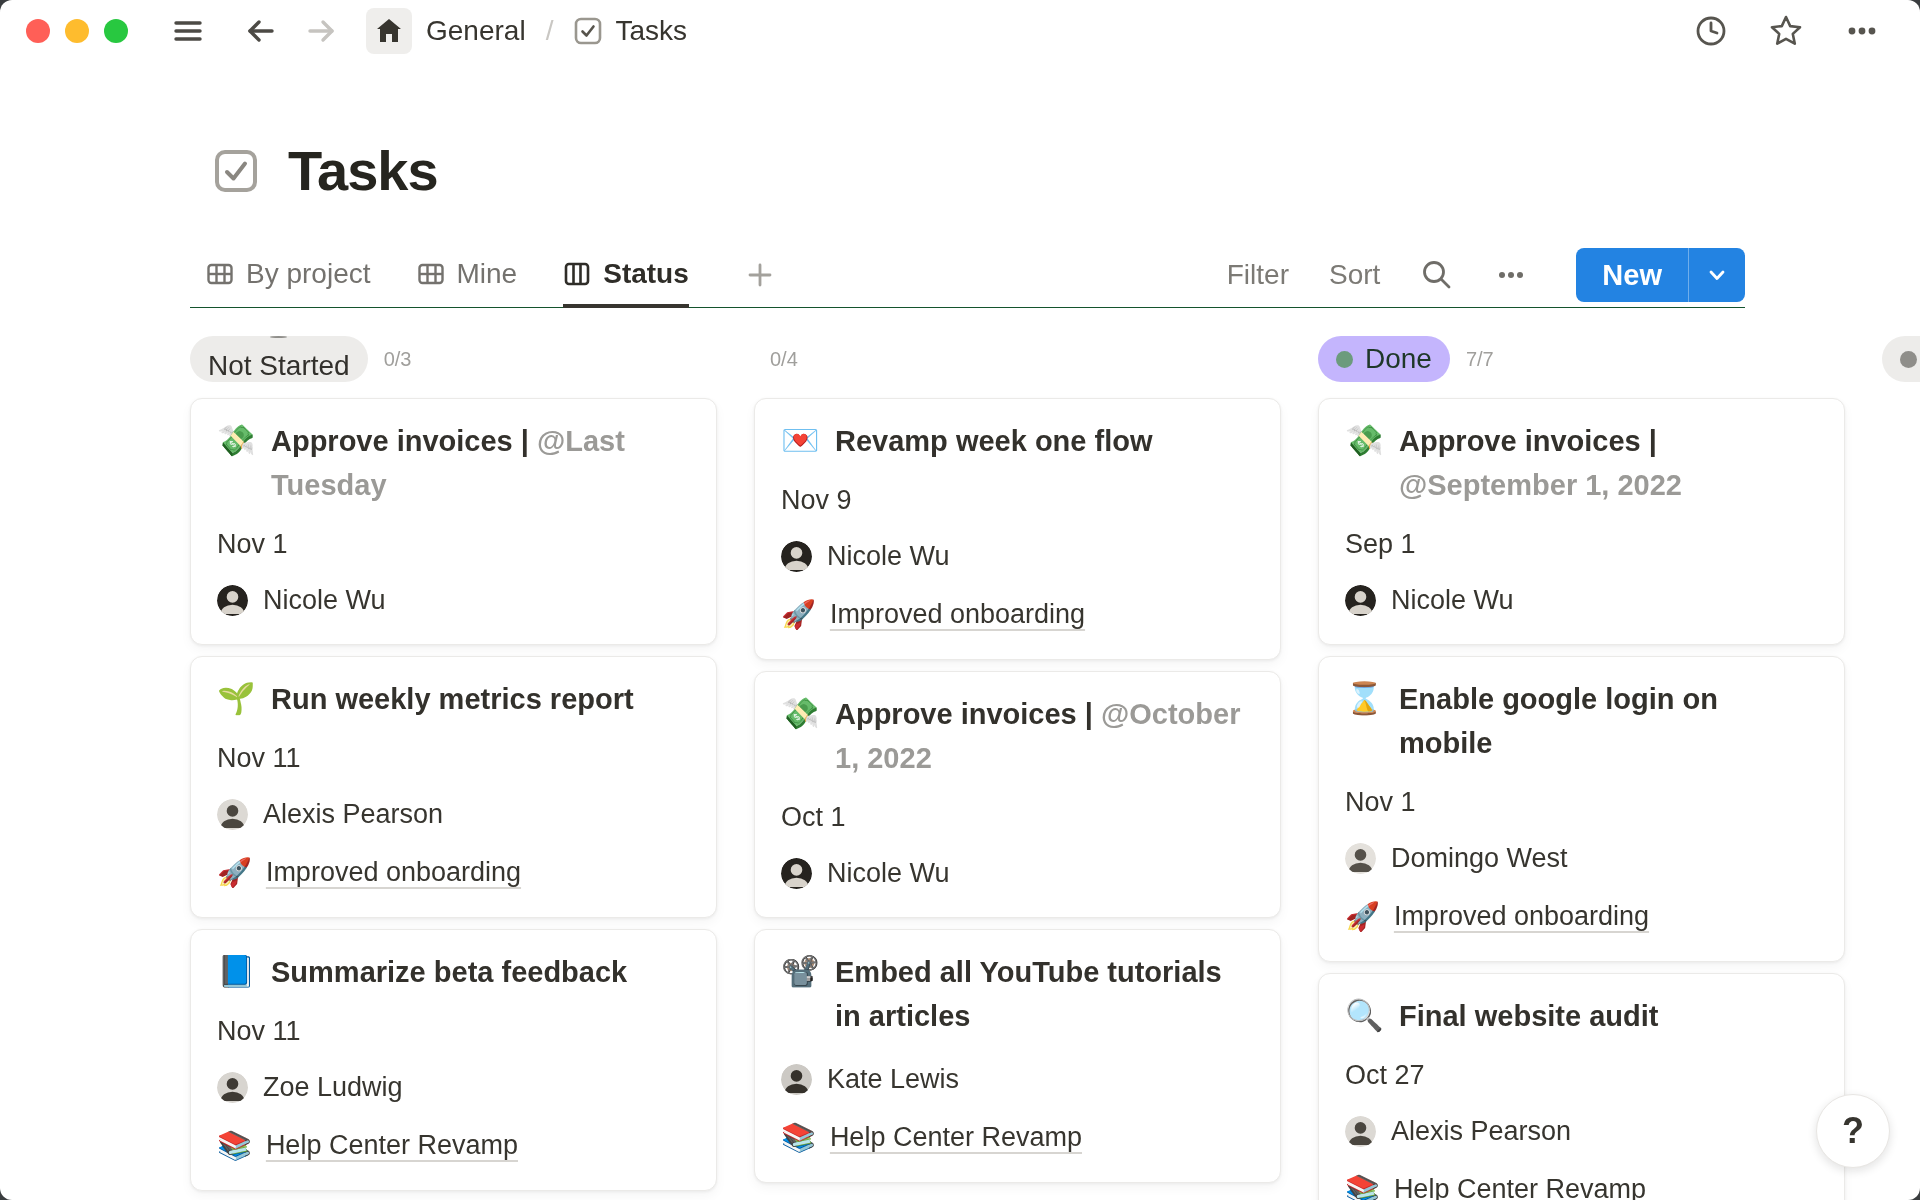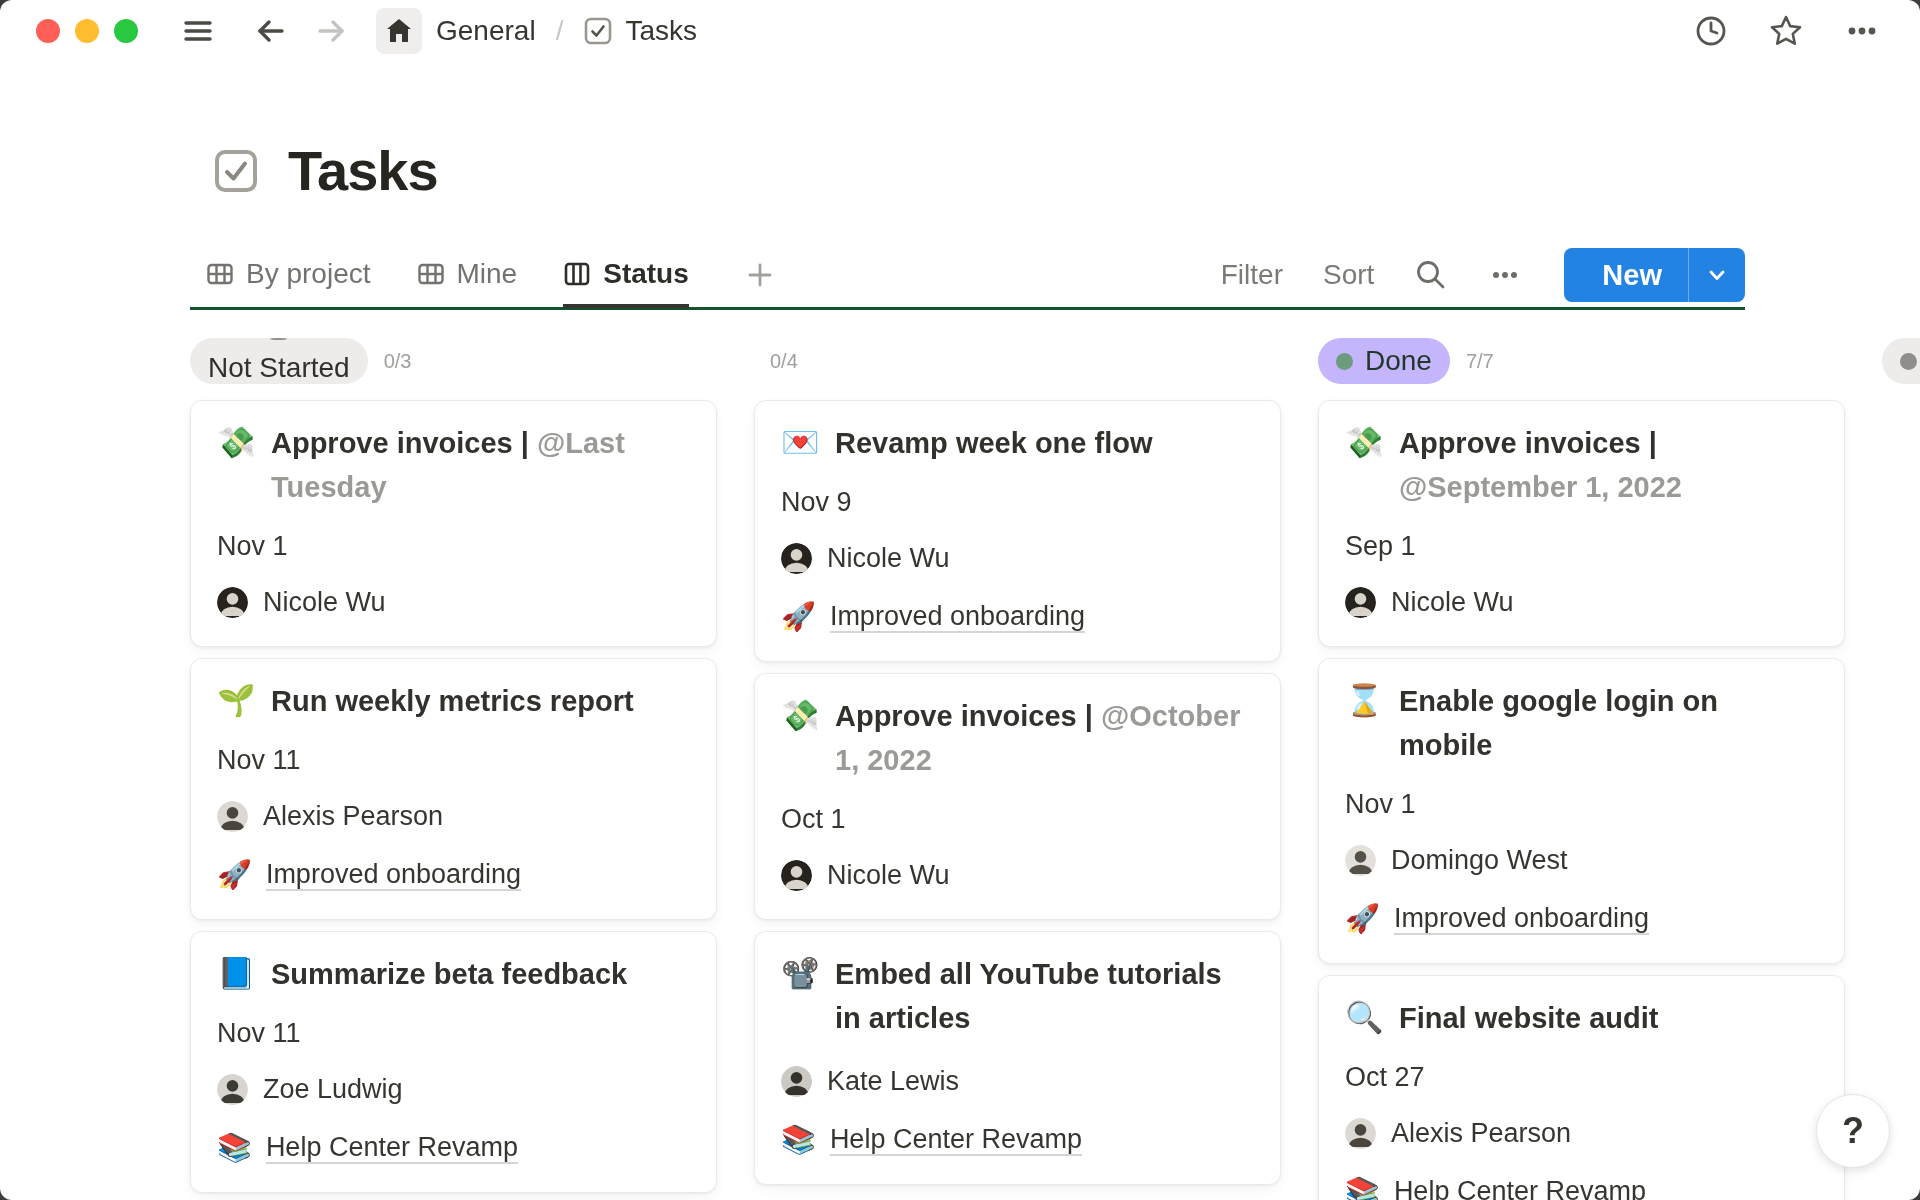--- a/index.html
+++ b/index.html
@@ -5,43 +5,43 @@
   html,body{margin:0;padding:0;}
   body{
     width:1920px;height:1200px;background:#3a3d3f;
     font-family:"Liberation Sans","DejaVu Sans",sans-serif;
     -webkit-font-smoothing:antialiased;position:relative;overflow:hidden;
   }
   #window{
     position:absolute;inset:0;background:#ffffff;border-radius:12px;overflow:hidden;
   }
   
-  .topbar{height:62px;display:flex;align-items:center;padding:0 40px 0 36px;}
+  .topbar{height:62px;display:flex;align-items:center;padding:0 40px 0 26px;}
   .traffic{display:flex;gap:15px;align-items:center;}
   .light{width:24px;height:24px;border-radius:50%;}
   .icon-btn{display:flex;align-items:center;justify-content:center;border:none;background:none;padding:0;cursor:pointer;}
   .hamburger{margin-left:44px;}
   .nav-arrows{display:flex;gap:26px;margin-left:40px;align-items:center;}
   .home-btn{margin-left:28px;width:46px;height:46px;background:#efeeec;border-radius:8px;}
   .crumb{display:flex;align-items:center;gap:12px;margin-left:14px;font-size:28px;color:#37352f;}
   .crumb .sep{color:#c9c7c3;margin:0 8px;}
   .crumb .crumb-item{display:flex;align-items:center;gap:12px;cursor:pointer;}
   .topbar-right{margin-left:auto;display:flex;gap:40px;align-items:center;}
   
   .title-row{margin:76px 0 0 212px;display:flex;align-items:center;gap:28px;}
   .title-row h1{margin:0;font-size:56px;font-weight:700;letter-spacing:-1px;color:#26251f;}
   
-  .toolbar{margin:40px 175px 0 190px;height:64px;display:flex;align-items:stretch;border-bottom:3px solid #14532d;text-align:center;}
+  .toolbar{margin:40px 175px 0 190px;height:64px;display:flex;align-items:stretch;border-bottom:1px solid #14532d;text-align:center;}
   .tabs{display:flex;gap:46px;padding-left:16px;}
   .tab{display:flex;align-items:center;gap:12px;font-size:28px;color:#74726e;cursor:pointer;border-bottom:4px solid transparent;margin-bottom:-1px;}
   .tab.active{color:#2f2d28;font-weight:700;border-bottom-color:#37352f;}
   .tab-add{display:flex;align-items:center;margin-left:10px;cursor:pointer;}
   .toolbar-right{margin-left:auto;display:flex;align-items:center;gap:40px;}
   .tool-text{font-size:28px;color:#7c7a75;cursor:pointer;}
-  .new-btn{display:flex;align-items:stretch;height:54px;border-radius:8px;overflow:hidden;cursor:pointer;margin-left:2px;padding-left:12px;}
+  .new-btn{display:flex;align-items:stretch;height:54px;border-radius:8px;overflow:hidden;cursor:pointer;margin-left:8px;}
   .new-main{display:flex;align-items:center;padding:0 26px;color:#fff;font-size:29px;font-weight:600;}
   .new-split{display:flex;align-items:center;padding:0 16px;border-left:1px solid rgba(255,255,255,0.35);}
   
   .board{display:flex;gap:37px;padding-left:190px;margin-top:28px;align-items:flex-start;}
   .col{width:527px;flex:0 0 527px;}
   .col-head{display:flex;align-items:center;height:46px;margin-bottom:16px;}
   .pill{display:flex;align-items:center;gap:12px;height:46px;padding:0 18px;border-radius:23px;cursor:pointer;}
   .dot{width:17px;height:17px;border-radius:50%;}
   .pill-label{font-size:28px;font-weight:500;}
   .count{font-size:20px;color:#a09f9c;margin-left:16px;}

